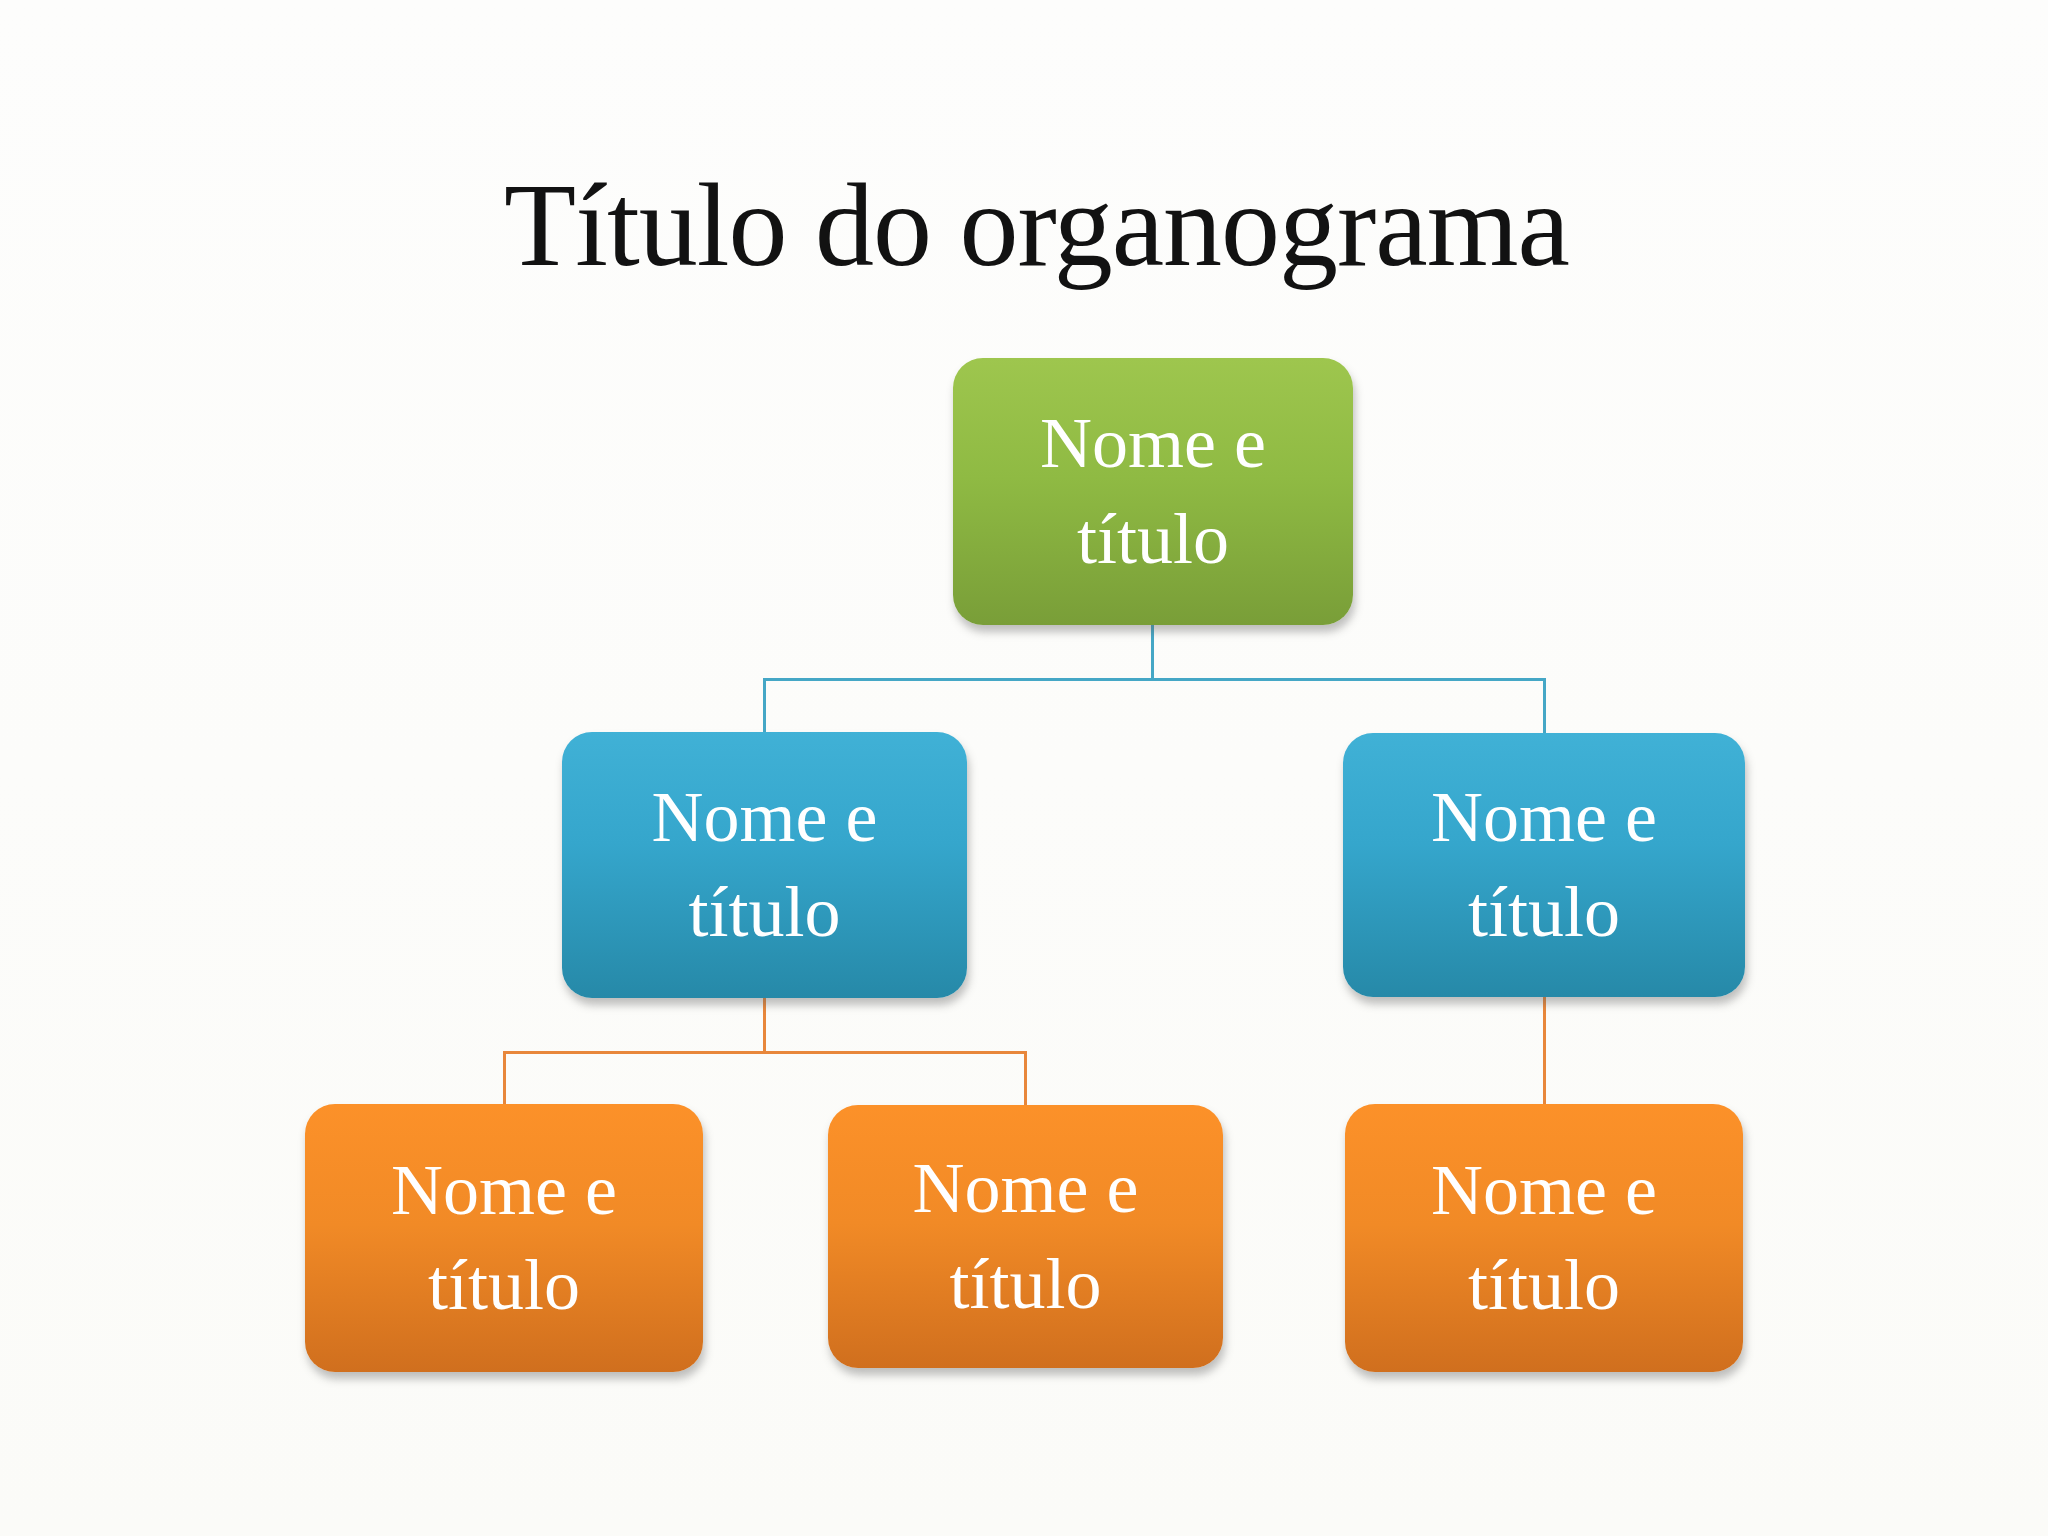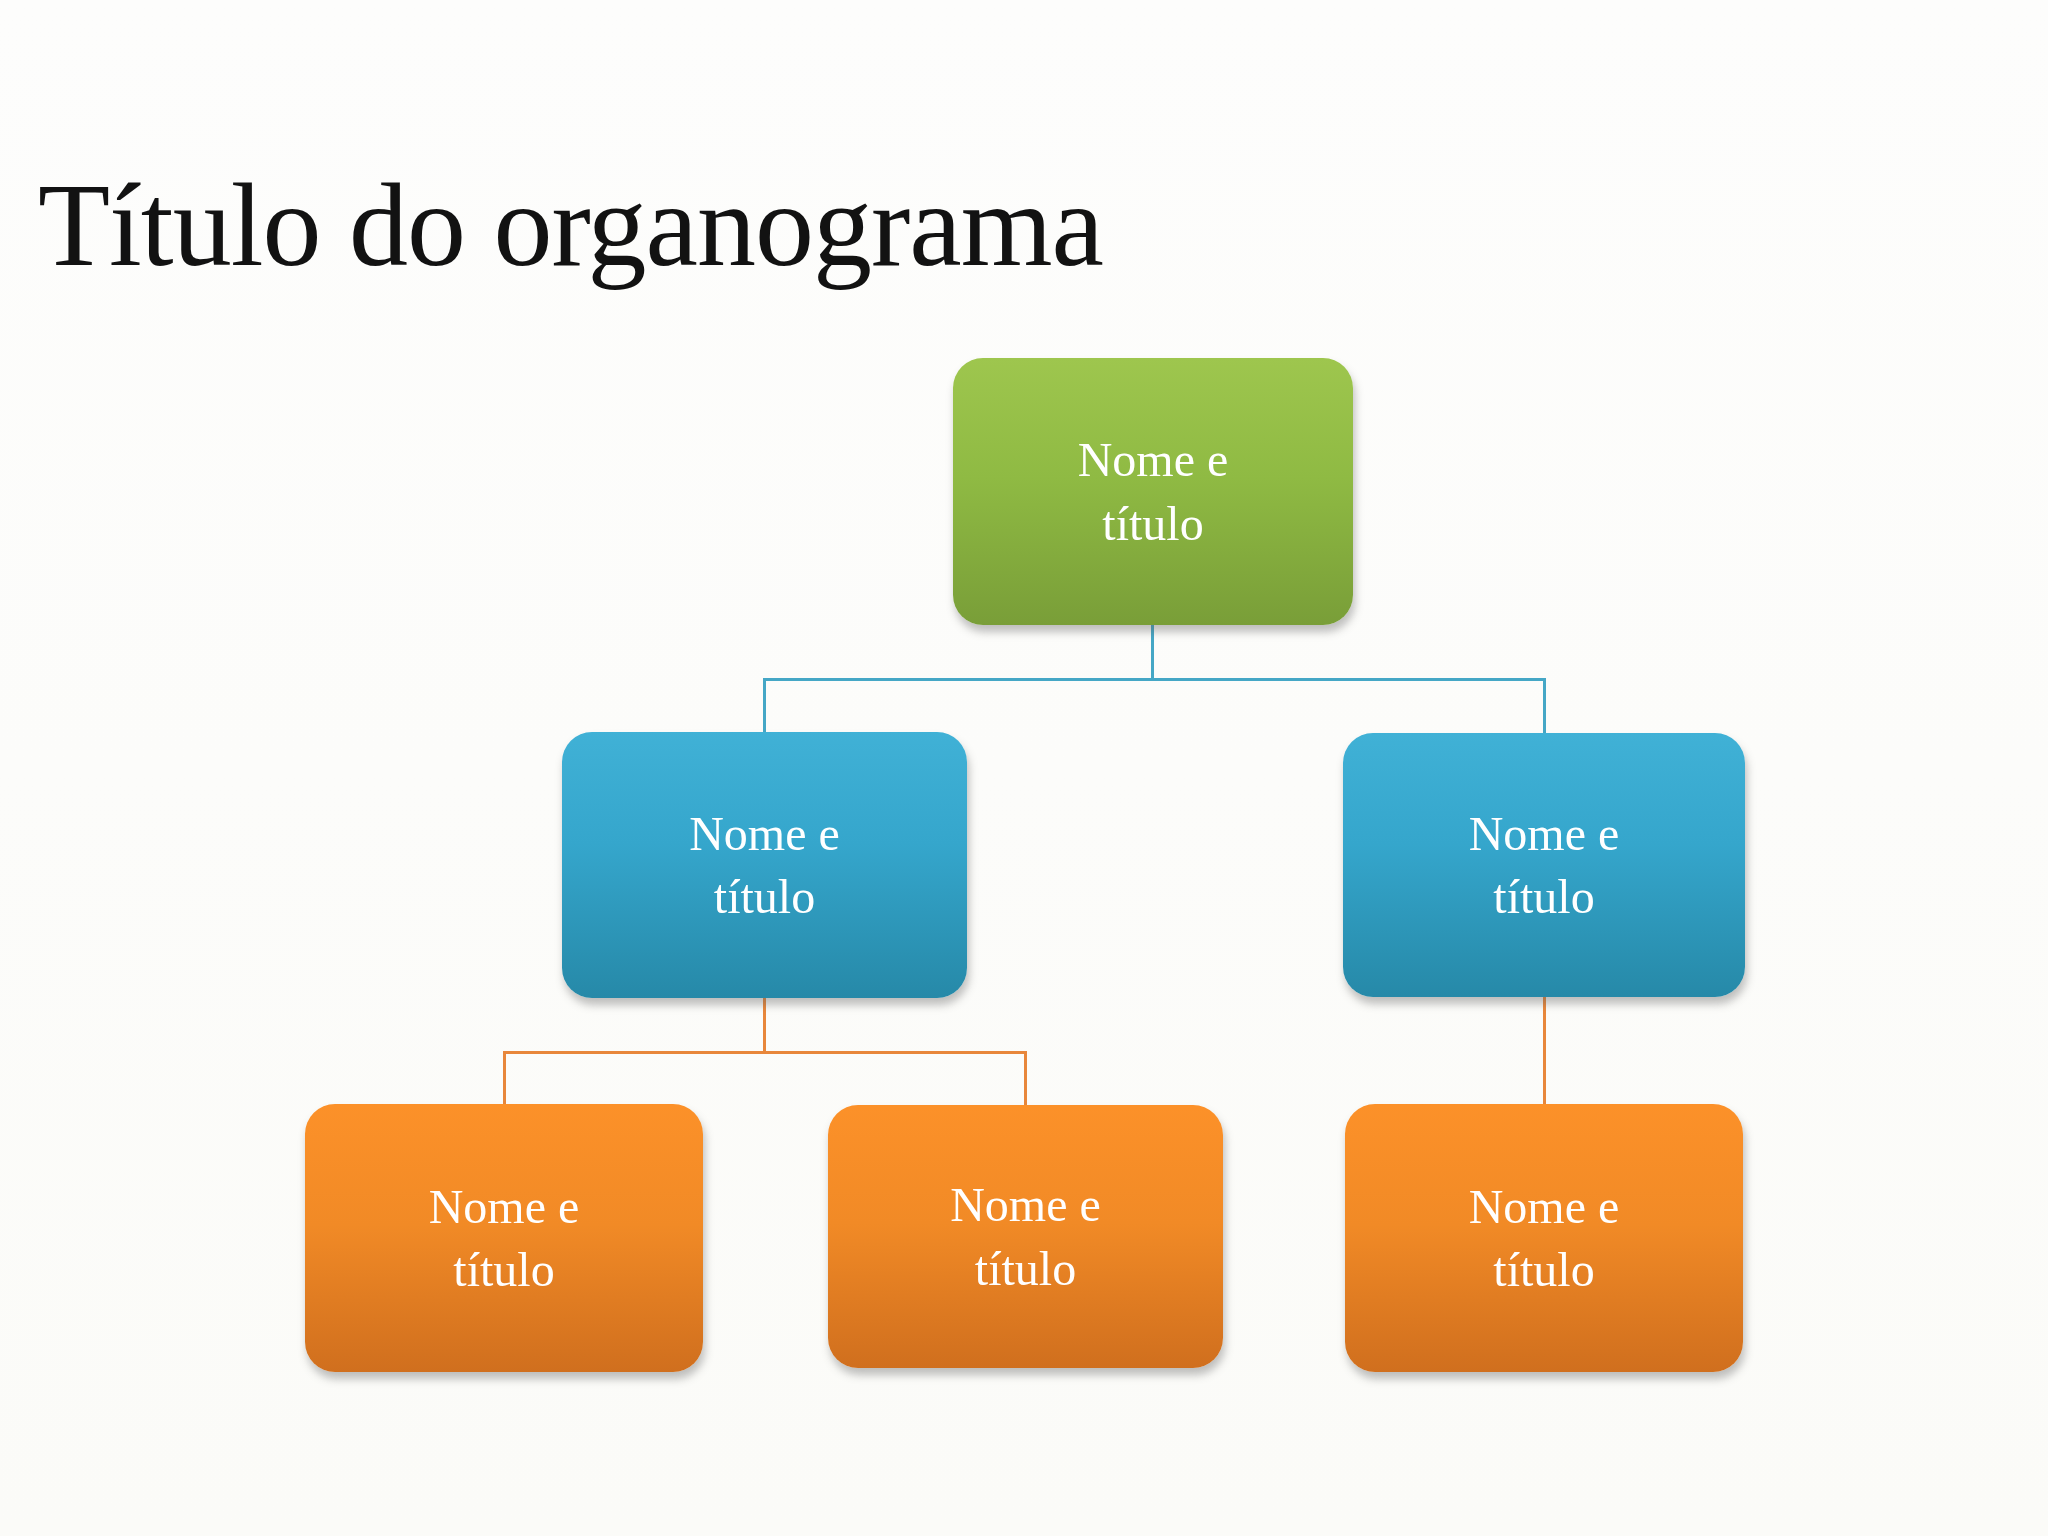--- a/index.html
+++ b/index.html
@@ -13,36 +13,37 @@
     height: 1536px;
     background: linear-gradient(180deg, #fdfdfc 0%, #fbfbf8 100%);
     overflow: hidden;
     font-family: "Liberation Serif", serif;
   }
   .slide-title {
     position: absolute;
     left: 0;
     right: 13px;
     top: 158px;
+    text-align: center;
     font-size: 118px;
     line-height: 1.15;
     color: #121212;
     letter-spacing: -1px;
     white-space: nowrap;
     margin-left: 38px;
   }
   .node {
     position: absolute;
     border-radius: 30px;
     display: flex;
     align-items: center;
     justify-content: center;
     text-align: center;
     color: #ffffff;
-    font-size: 48px;
+    font-size: 72px;
     line-height: 1.32;
     white-space: pre-line;
     box-shadow: 2px 7px 9px rgba(90, 90, 90, 0.38);
   }
   .node-green {
     background: linear-gradient(180deg, #9ec64e 0%, #8fba43 45%, #799e38 100%);
   }
   .node-blue {
     background: linear-gradient(180deg, #40b1d6 0%, #35a6cc 42%, #2689a8 100%);
   }

